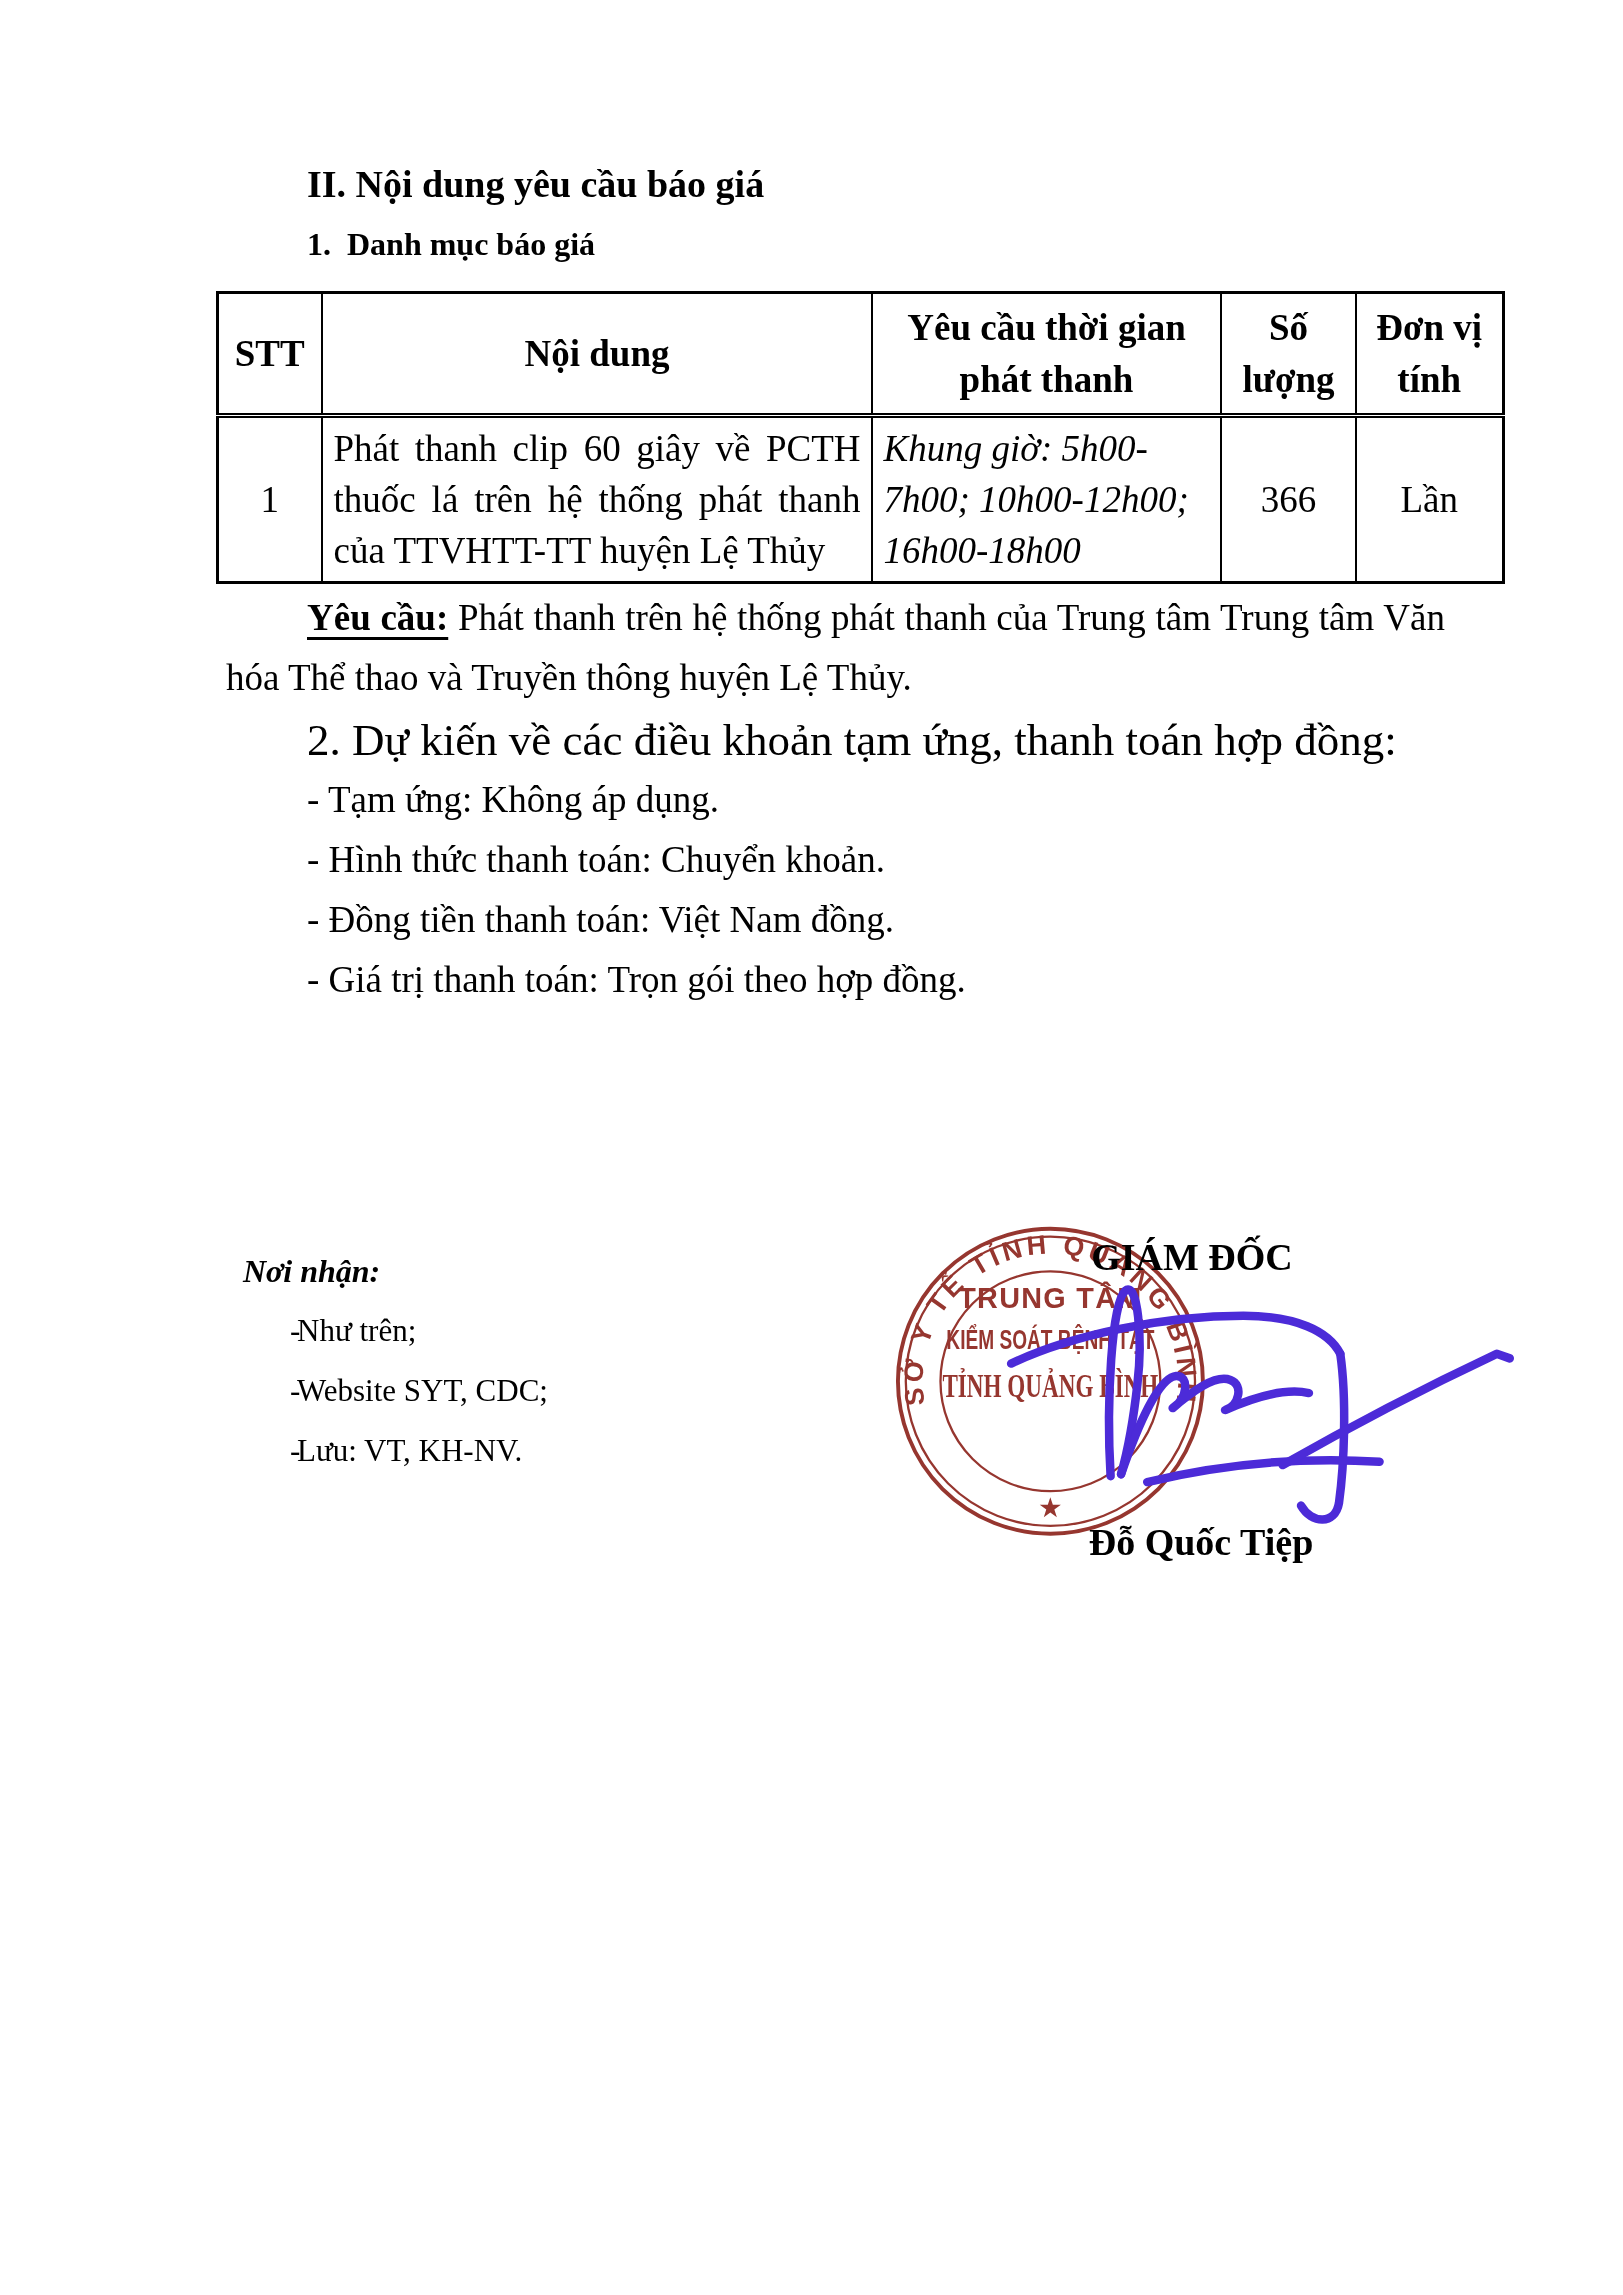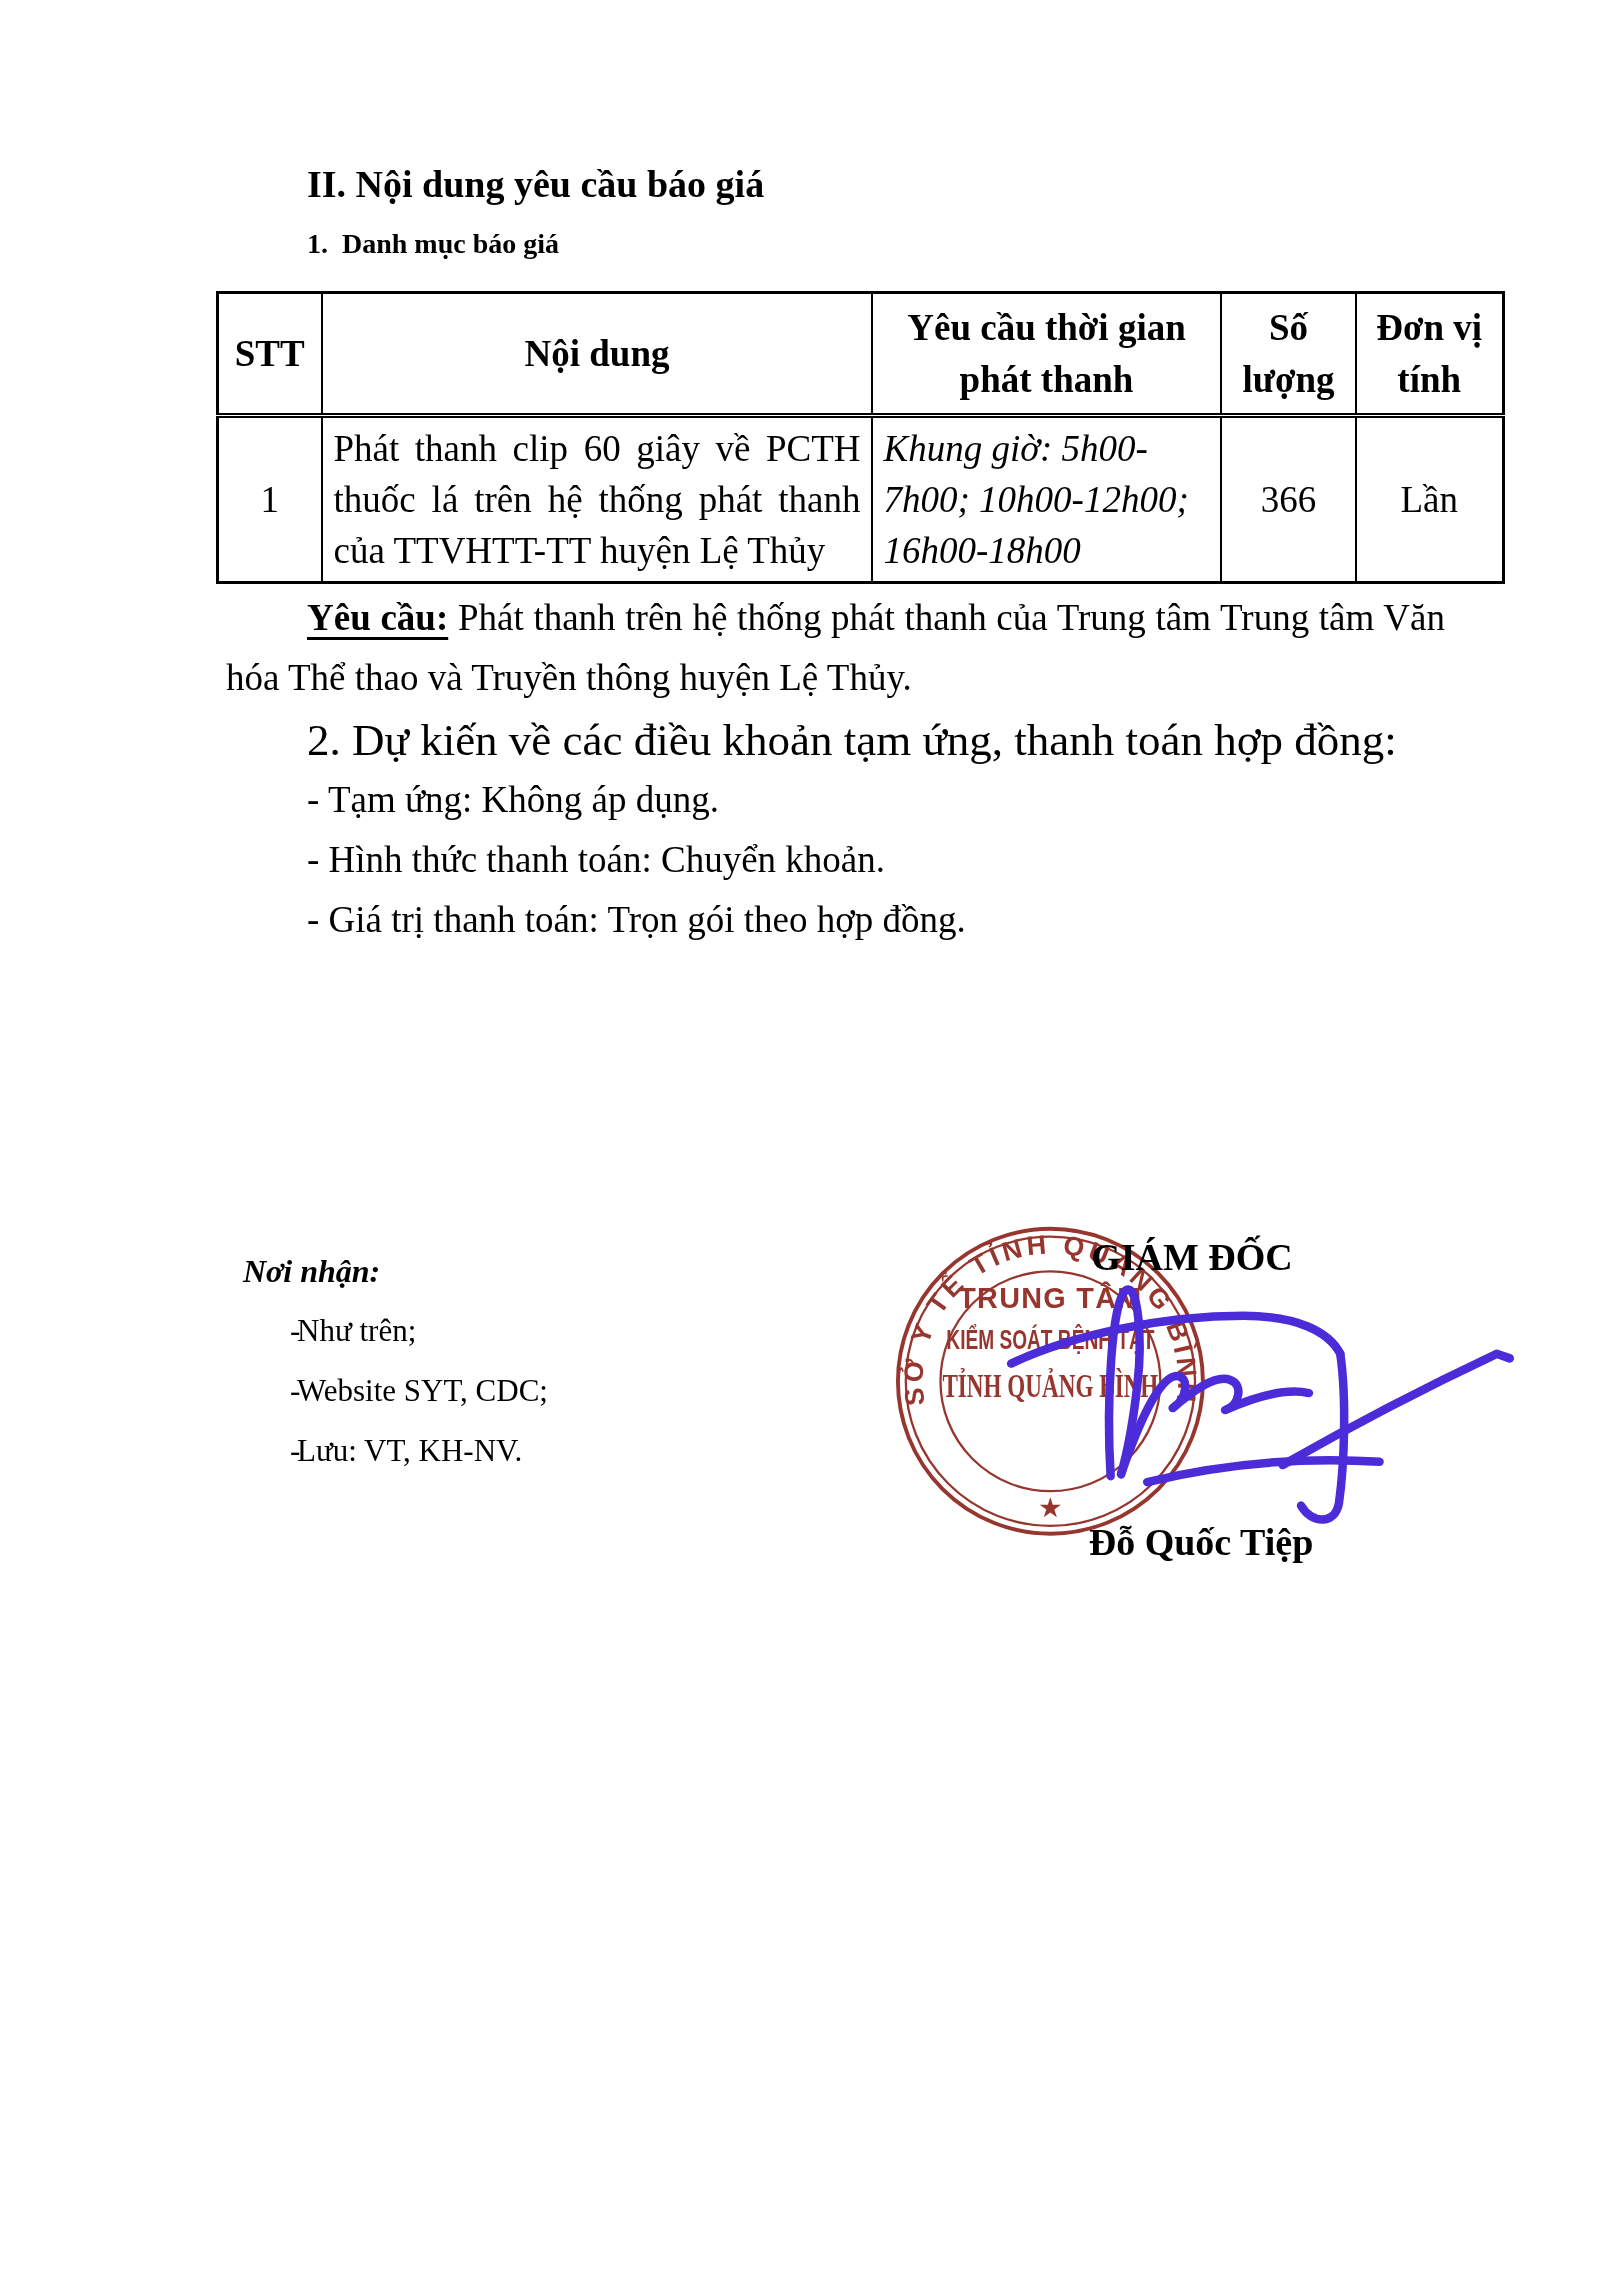--- a/index.html
+++ b/index.html
@@ -7,21 +7,21 @@
     position:relative;
     width:1599px;height:2295px;
     background:#ffffff;
     font-family:"Liberation Serif","DejaVu Serif",serif;
     color:#000;
     box-sizing:border-box;
     padding:154px 154px 0 226px;
     overflow:hidden;
   }
   .h-main{font-size:38px;font-weight:bold;line-height:60px;margin:0;text-indent:81px;}
-  .h-sub{font-size:28px;font-weight:bold;line-height:60px;margin:0;text-indent:81px;white-space:pre-wrap;}
+  .h-sub{font-size:32px;font-weight:bold;line-height:60px;margin:0;text-indent:81px;white-space:pre-wrap;}
   table.quote{
     table-layout:fixed;border-collapse:collapse;
     width:1285px;margin:17px 0 0 -10.5px;
     border:3.3px solid #000;
   }
   table.quote th, table.quote td{
     border:2px solid #000;
     font-size:37px;
     overflow:hidden;
   }
@@ -98,20 +98,21 @@
     </tr>
   </tbody>
     </table>
 
   <p class="para para-first"><span class="lead-u">Yêu cầu:</span><span> Phát thanh trên hệ thống phát thanh của Trung tâm Trung tâm Văn hóa Thể thao và Truyền thông huyện Lệ Thủy.</span></p>
 
   <p class="h-sec2">2. Dự kiến về các điều khoản tạm ứng, thanh toán hợp đồng:</p>
 
   <p class="term">- Tạm ứng: Không áp dụng.</p>
   <p class="term">- Hình thức thanh toán: Chuyển khoản.</p>
+  <p class="term">- Đồng tiền thanh toán: Việt Nam đồng.</p>
   <p class="term">- Giá trị thanh toán: Trọn gói theo hợp đồng.</p>
 
 
   <div class="noi-nhan">
     <p class="nn-label">Nơi nhận:</p>
     <div class="nn-item">
       <span class="nn-dash">-</span>
       <span>Như trên;</span>
     </div>
     <div class="nn-item">

